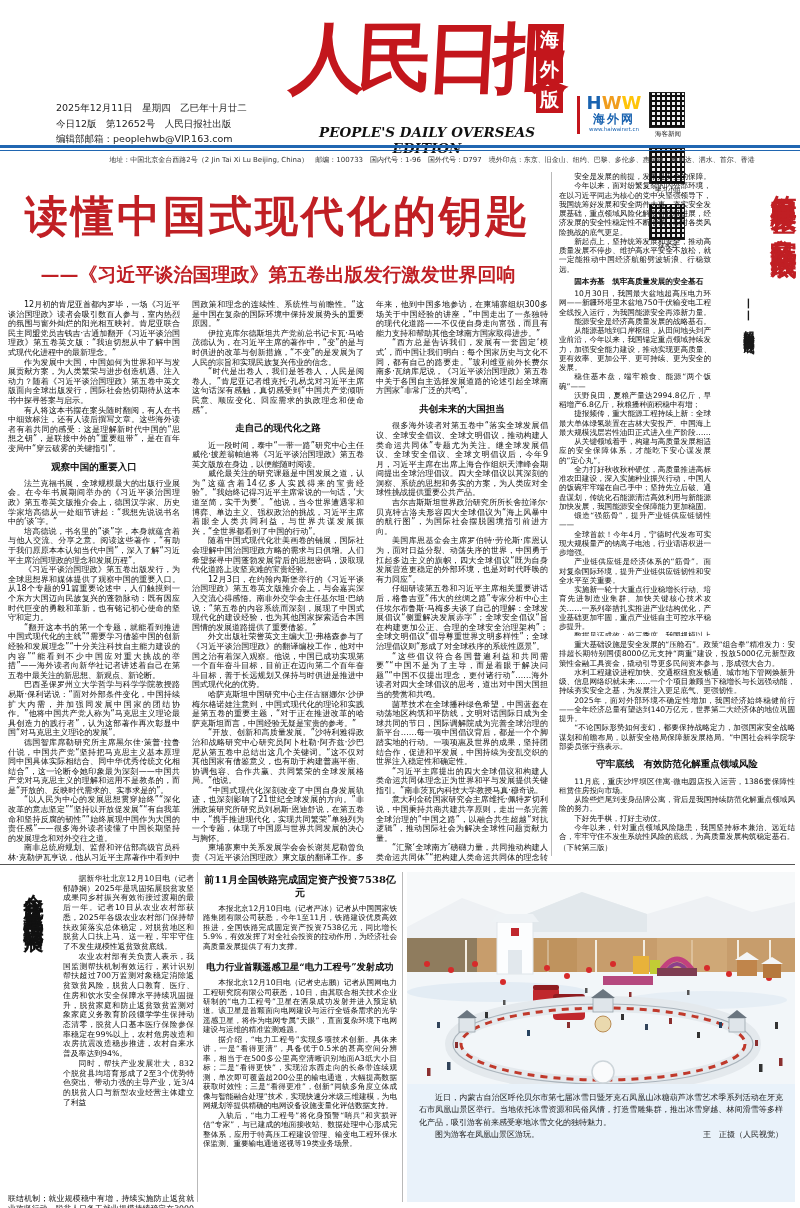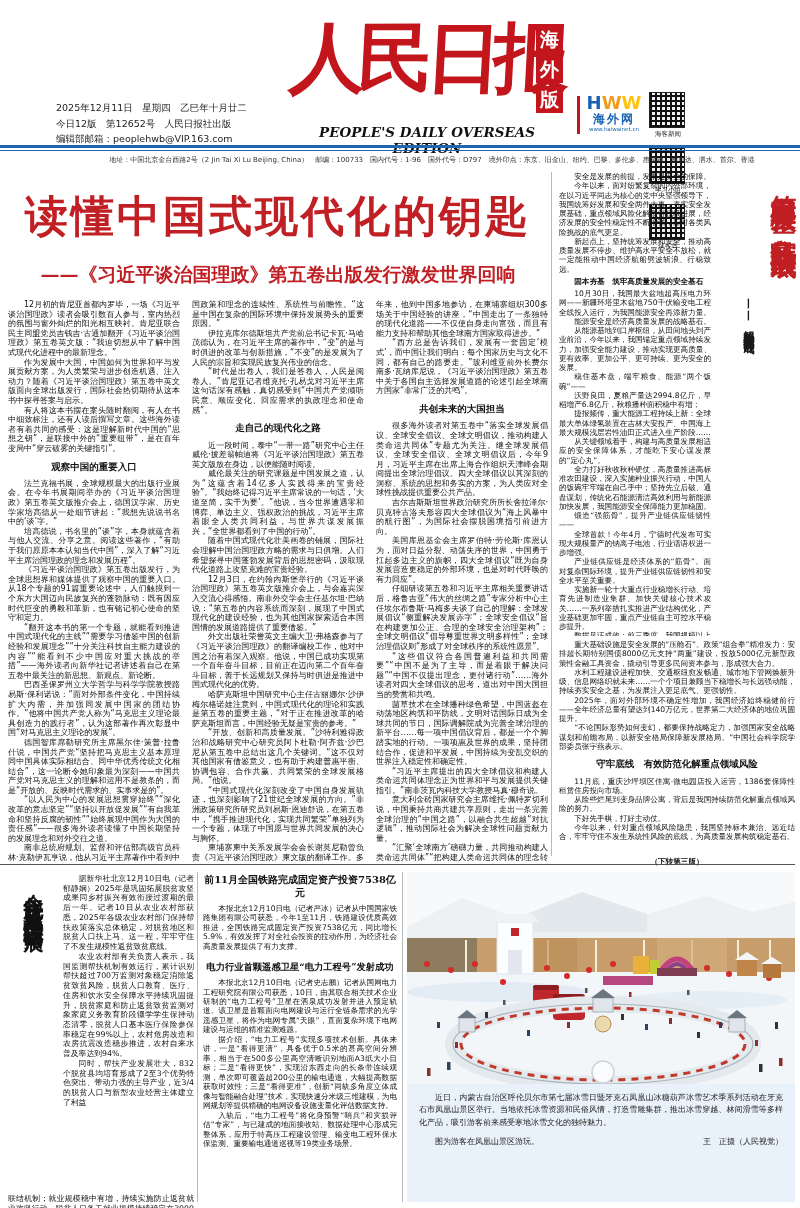--- a/index.html
+++ b/index.html
@@ -55,41 +55,41 @@
   .right-art{position:absolute;left:559px;top:172px;width:236px;font-size:7.6px;line-height:1.22;text-align:justify;}
   .ra-top{display:flex;}
   .ra-narrow{width:152px;height:464px;overflow:hidden;}
   .ra-titleblock{position:relative;width:84px;height:464px;}
   .ra-title{position:absolute;right:-2px;top:2px;height:462px;writing-mode:vertical-rl;
             font-family:"DejaVu Serif",serif;font-weight:900;font-size:26px;line-height:1.05;
             color:var(--headline_red,#c01f24);letter-spacing:2px;}
   .ra-subtitle{position:absolute;right:40px;top:126px;height:330px;writing-mode:vertical-rl;
             font-weight:bold;font-size:11px;color:#1a1a1a;letter-spacing:1px;}
   .ra-wide{width:236px;margin-top:4px;}
-  .continue{text-align:center;margin-top:16px;font-size:7.6px;font-weight:bold;}
+  .continue{text-align:left;margin-top:2px;font-size:7.6px;}
   
   .poverty{position:absolute;left:8px;top:874px;width:186px;font-size:7.8px;line-height:1.25;text-align:justify;}
   .pv-top{display:flex;gap:17px;}
   .pv-title{width:38px;height:312px;writing-mode:vertical-rl;text-orientation:upright;
             font-family:"DejaVu Serif",serif;font-weight:900;font-size:20px;letter-spacing:3px;
             color:#111;margin-top:4px;}
   .pv-text{flex:1;height:316px;overflow:hidden;}
   .pv-full{margin-top:4px;}
   
   .midcol{position:absolute;left:203px;top:874px;width:194px;font-size:7.6px;line-height:1.25;text-align:justify;}
   .mid-title{font-family:"DejaVu Serif",serif;font-weight:900;text-align:center;margin:0 0 5px;color:#111;}
   #railway .mid-title{font-size:10px;}
   #power{margin-top:10px;}
   #power .mid-title{font-size:9.3px;}
   
   .photo-block{position:absolute;left:407px;top:872px;width:388px;height:330px;background:var(--caption_bg,#e9f2fa);}
   .photo-block svg{display:block;width:388px;height:212px;}
   .caption{padding:8px 12px 0;font-family:"DejaVu Serif",serif;font-size:8px;line-height:1.55;color:#222;}
   .caption p{margin:0;text-indent:2em;text-align:justify;}
-  .cap-row{display:flex;justify-content:space-between;margin-top:7px;}
+  .cap-row{display:flex;justify-content:space-between;margin-top:0;}
   .cap-row .c2{padding-left:2em;}
 </style>
 </head>
 <body>
 
 <div class="page">
 
   <header>
     <div class="issue-info">
       <div>2025年12月11日　星期四　乙巳年十月廿二</div>

